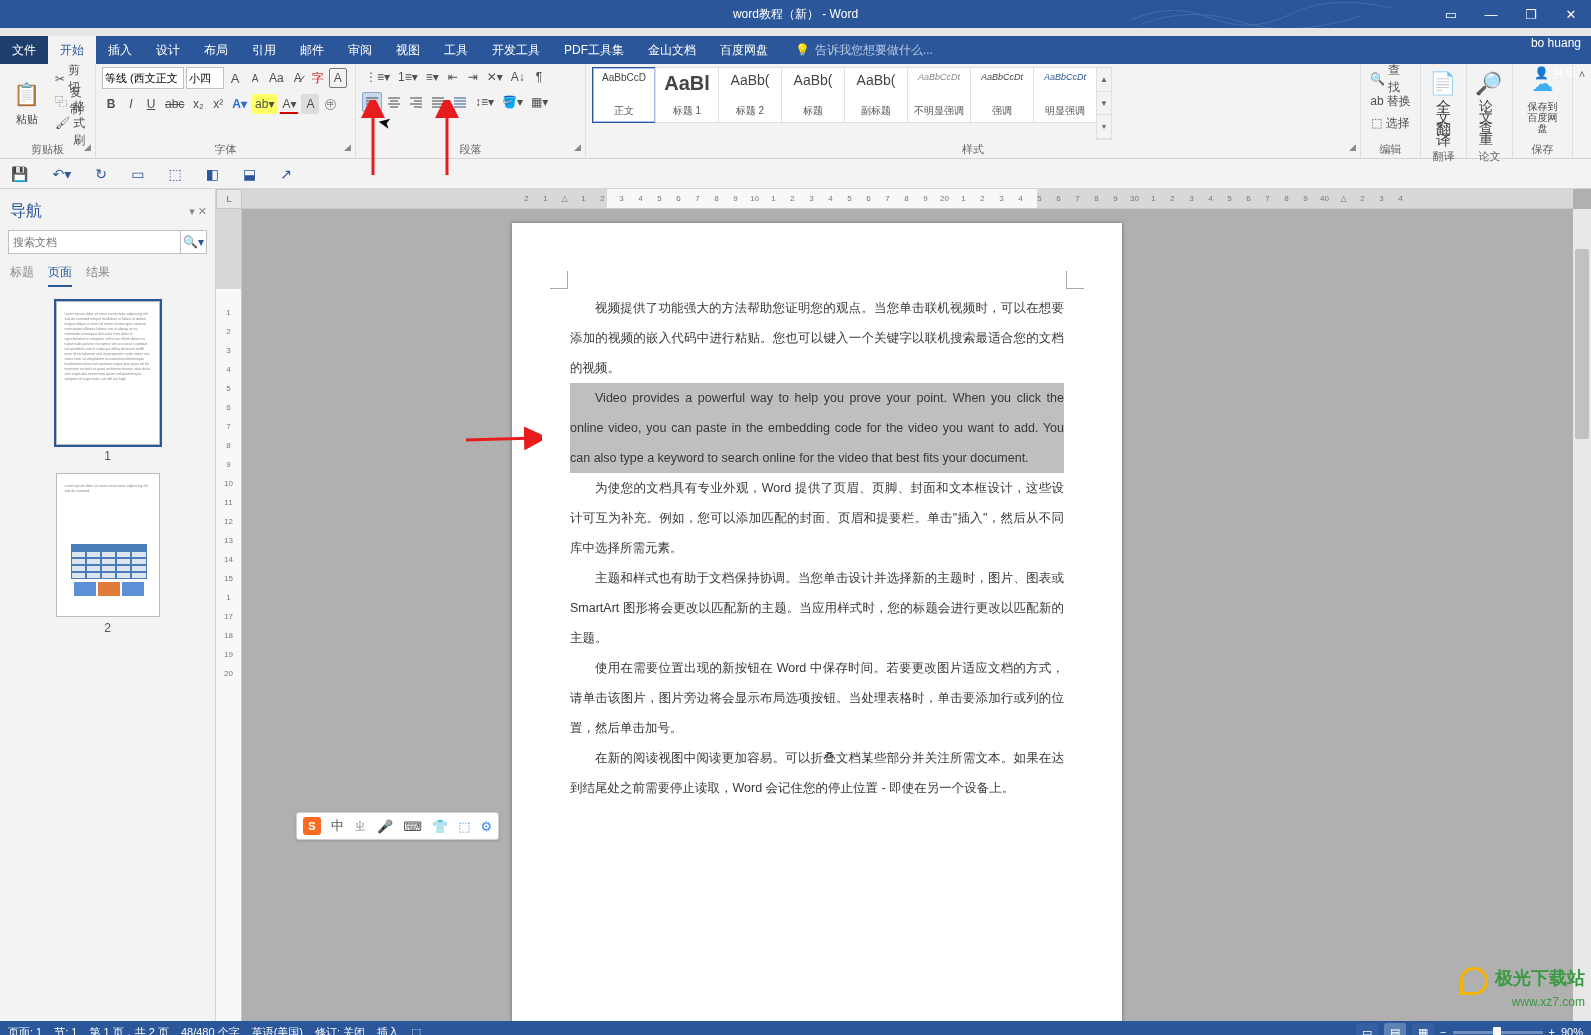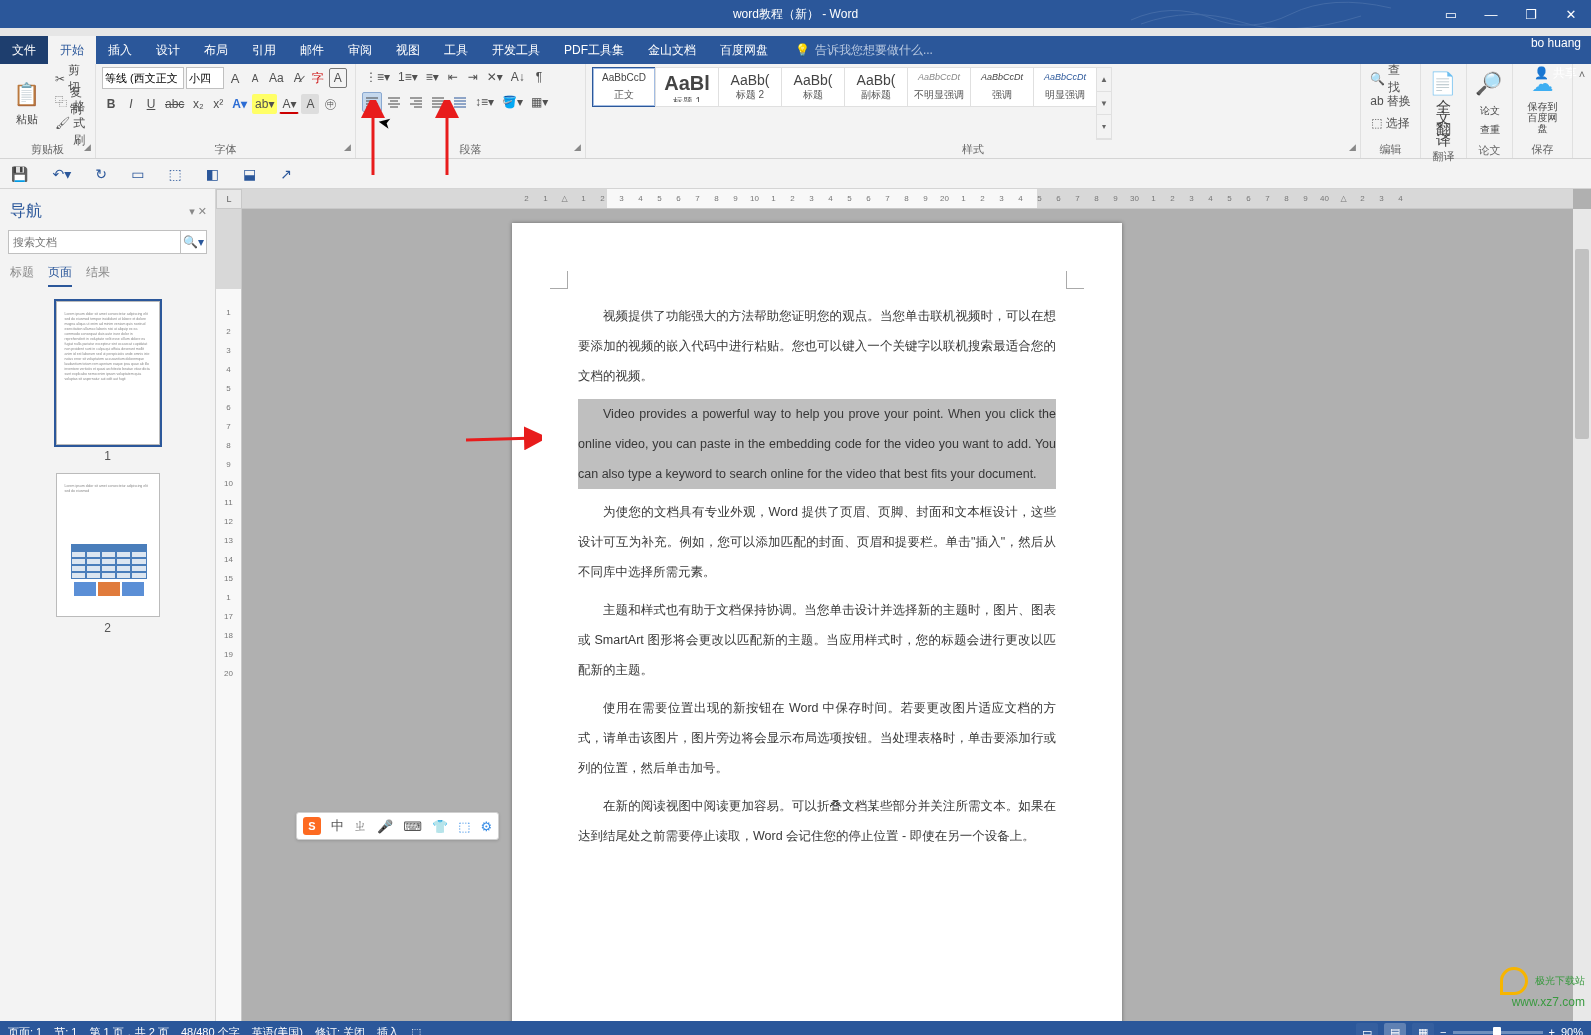--- a/index.html
+++ b/index.html
@@ -28,21 +28,21 @@
   .rb-btn { display: inline-flex; align-items: center; justify-content: center; padding: 1px 2px; border: 1px solid transparent; border-radius: 2px; cursor: pointer; min-width: 18px; height: 20px; font-size: 12px; color: #505050; }
   .rb-btn.active { background: #c5d8ed; border-color: #8aa8d0; }
   .rb-col { display: flex; flex-direction: column; }
   .rb-row { display: flex; gap: 2px; align-items: center; }
   .font-select { height: 22px; font-size: 11px; border: 1px solid #c0c0c0; background: #fff; padding: 0 2px; }
   .big-btn { display: flex; flex-direction: column; align-items: center; justify-content: center; gap: 2px; padding: 2px 6px; cursor: pointer; border-radius: 2px; }
   .big-icon { width: 30px; height: 30px; display: flex; align-items: center; justify-content: center; font-size: 22px; }
 
   
   .style-gallery { display: flex; gap: 0; }
-  .style-item { width: 64px; height: 40px; border: 1px solid #e0e0e0; margin-right: -1px; display: flex; flex-direction: column; align-items: center; justify-content: space-between; padding: 4px 18px; cursor: pointer; background: #fff; }
+  .style-item { width: 64px; height: 56px; border: 1px solid #e0e0e0; margin-right: -1px; display: flex; flex-direction: column; align-items: center; justify-content: space-between; padding: 4px 18px; cursor: pointer; background: #fff; }
   .style-item.selected { border: 1px solid #2b579a; box-shadow: inset 0 0 0 1px #a3bde3; }
   .style-preview { font-size: 12px; }
   .style-label { font-size: 10px; color: #555; white-space: nowrap; overflow: hidden; }
   .gallery-arrows { width: 16px; display: flex; flex-direction: column; border: 1px solid #e0e0e0; }
   .gallery-arrows div { flex:1; display:flex; align-items:center; justify-content:center; font-size:8px; color:#666; border-bottom:1px solid #e0e0e0; cursor:pointer; }
 
   
   .qat { height: 30px; background: #f3f3f3; border-bottom: 1px solid #d4d4d4; display: flex; align-items: center; padding: 0 8px; gap: 18px; }
   .qat .rb-btn { color: #2b579a; font-size: 14px; }
 
@@ -70,21 +70,21 @@
   .h-ruler-inner span { display:inline-block; width:19px; text-align:center; }
   .h-ruler .margin-left, .h-ruler .margin-right { position:absolute; top:0; height:100%; background:#d8d8d8; }
   .h-ruler .margin-left { left:0; width:365px; }
   .h-ruler .margin-right { right:0; left: 795px; }
   .v-ruler { position: absolute; left: 0; top: 20px; bottom:0; width: 26px; background: #f8f8f8; border-right: 1px solid #c8c8c8; font-size: 8px; color: #777; }
   .v-ruler .margin-top { background:#d8d8d8; height:80px; }
   .v-ticks { display:flex; flex-direction:column; align-items:center; }
   .v-ticks span { height: 19px; }
   .page-canvas { position: absolute; left: 26px; top: 20px; right: 18px; bottom: 0; overflow: auto; background: #b0b0b0; }
   .page { width: 610px; min-height: 840px; background: #fff; margin: 14px 0 30px 270px; box-shadow: 0 0 4px rgba(0,0,0,.4); padding: 70px 58px 60px 58px; font-size: 12.5px; line-height: 30px; color: #383838; text-align: justify; position:relative; }
-  .page p { text-indent: 2em; margin: 8px; }
+  .page p { text-indent: 2em; margin: 0; }
   .page p.sel { background: #bfbfbf; }
   .crop-mark { position:absolute; width:18px; height:18px; border-color:#aaa; }
   .crop-tl { top:48px; left:38px; border-bottom:1px solid #aaa; border-right:1px solid #aaa; }
   .crop-tr { top:48px; right:38px; border-bottom:1px solid #aaa; border-left:1px solid #aaa; }
   .vscroll { position:absolute; right:0; top:20px; bottom:0; width:18px; background:#e8e8e8; }
   .vscroll .thumbbar { position:absolute; left:2px; right:2px; top:40px; height:190px; background:#c1c1c1; border-radius:2px; }
 
   
   .arrow { position: absolute; pointer-events: none; }
 
@@ -326,21 +326,21 @@
     <div class="big-btn">
         <div class="big-icon" style="color:#2b579a">📄</div>
         <span style="font-size:15px;line-height:11px;text-align:center">全文翻译</span>
       </div>
     <div class="ribbon-group-label">翻译</div>
   </div>
 
   <div class="ribbon-group" style="width:46px">
     <div class="big-btn">
         <div class="big-icon" style="color:#2b579a">🔎</div>
-        <span style="font-size:10px;line-height:19px;text-align:right">论文查重</span>
+        <span style="font-size:14px;line-height:11px;text-align:left">论文查重</span>
       </div>
     <div class="ribbon-group-label">论文</div>
   </div>
 
   <div class="ribbon-group" style="width:60px">
     <div class="big-btn">
         <div class="big-icon" style="color:#3eaef2">☁</div>
         <span style="font-size:10px;line-height:11px;text-align:center">保存到百度网盘</span>
       </div>
     <div class="ribbon-group-label">保存</div>
@@ -575,15 +575,15 @@
     <div class="zoom-slider">
         <div class="zknob"></div>
       </div>
     <span>+</span>
     <span>90%</span>
   </div>
 </div>
 
 <div class="watermark">
   <span class="logo"></span>
-  <span style="font-size:10px;font-weight:normal">极光下载站</span><br>
+  <span style="font-size:18px;font-weight:bold">极光下载站</span><br>
   <span>www.xz7.com</span>
 </div>
 
 </body></html>

